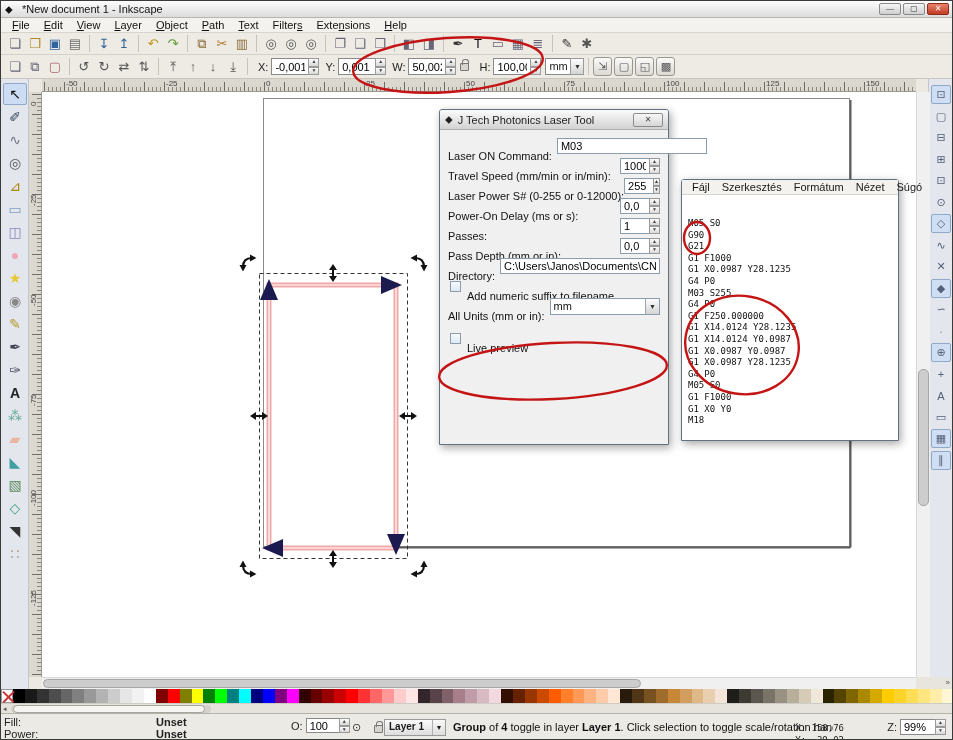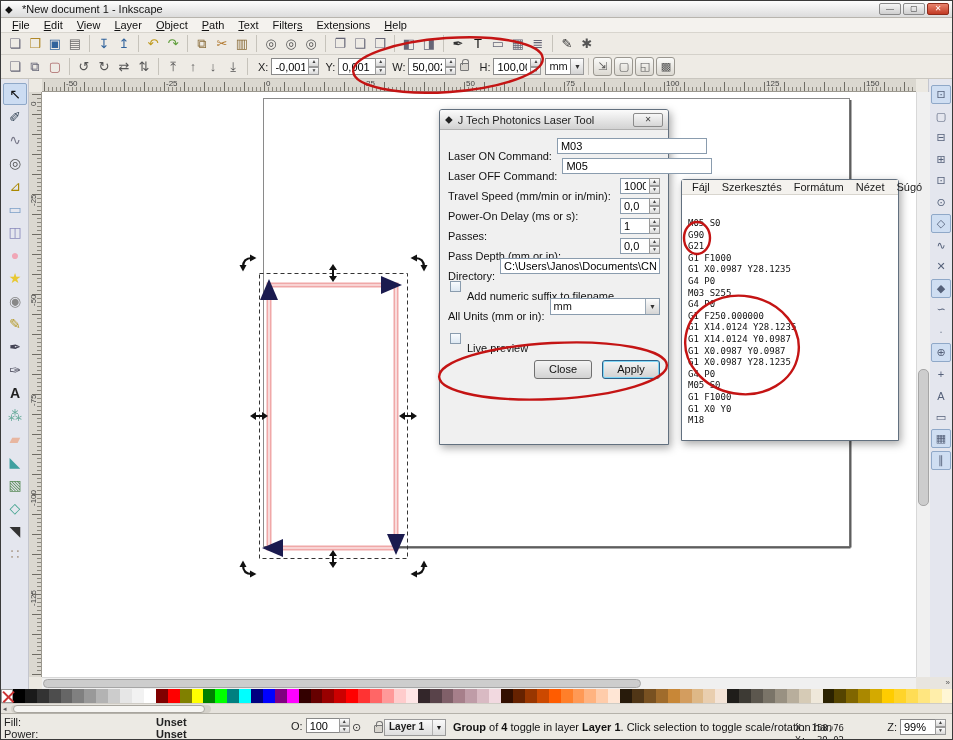--- a/index.html
+++ b/index.html
@@ -551,32 +551,36 @@
       <span class="ticon">⬥</span>
       <span>J Tech Photonics Laser Tool</span>
       <span class="w7close">✕</span>
     </div>
     <div id="laser-body">
         <div class="dlg-row">
           <span class="lbl">Laser ON Command:</span>
           <input class="dlg-input" readonly="" value="M03" style="">
         </div>
         <div class="dlg-row">
-          <span class="lbl">Laser OFF Command:</span>
-          <input class="dlg-input" readonly="" value="M05" style="">
-        </div>
-        <div class="dlg-row">
           <span class="lbl">Travel Speed (mm/min or in/min):</span>
           <input class="dlg-spin" readonly="" value="1000" style="">
           <span class="spinner" style="height: 16px;">
             <i>▲</i>
             <i>▼</i>
           </span>
         </div>
         <div class="dlg-row">
+          <span class="lbl">Laser Power S# (0-255 or 0-12000):</span>
+          <input class="dlg-spin" readonly="" value="255" style="">
+          <span class="spinner" style="height: 16px;">
+            <i>▲</i>
+            <i>▼</i>
+          </span>
+        </div>
+        <div class="dlg-row">
           <span class="lbl">Power-On Delay (ms or s):</span>
           <input class="dlg-spin" readonly="" value="0,0" style="">
           <span class="spinner" style="height: 16px;">
             <i>▲</i>
             <i>▼</i>
           </span>
         </div>
         <div class="dlg-row">
           <span class="lbl">Passes:</span>
           <input class="dlg-spin" readonly="" value="1" style="">
@@ -606,24 +610,20 @@
           <span class="dlg-select">
             <span class="val">mm</span>
             <span class="arrow">▼</span>
           </span>
         </div>
         <div class="dlg-row" style="margin-top: 12px;">
           <span class="dlg-check"></span>
           <span class="lbl">Live preview</span>
         </div>
       </div>
-    <div id="dlg-buttons">
-      <button class="w7btn">Close</button>
-      <button class="w7btn default">Apply</button>
-    </div>
   </div>
 
   <div id="notepad" class="w7win">
     <div id="np-menu">
         <span>Fájl</span>
         <span>Szerkesztés</span>
         <span>Formátum</span>
         <span>Nézet</span>
         <span>Súgó</span>
       </div>

